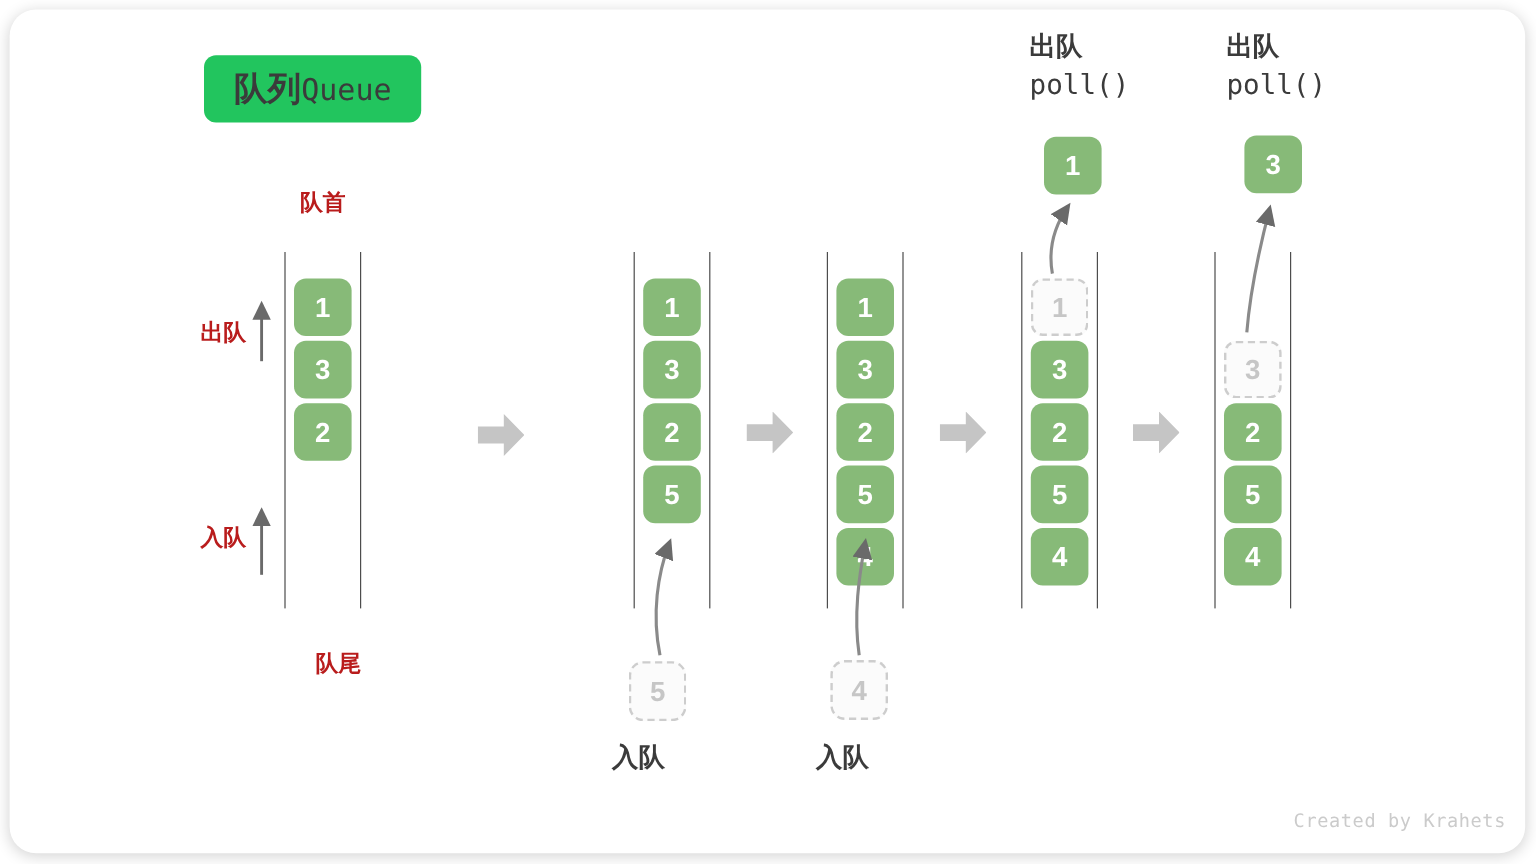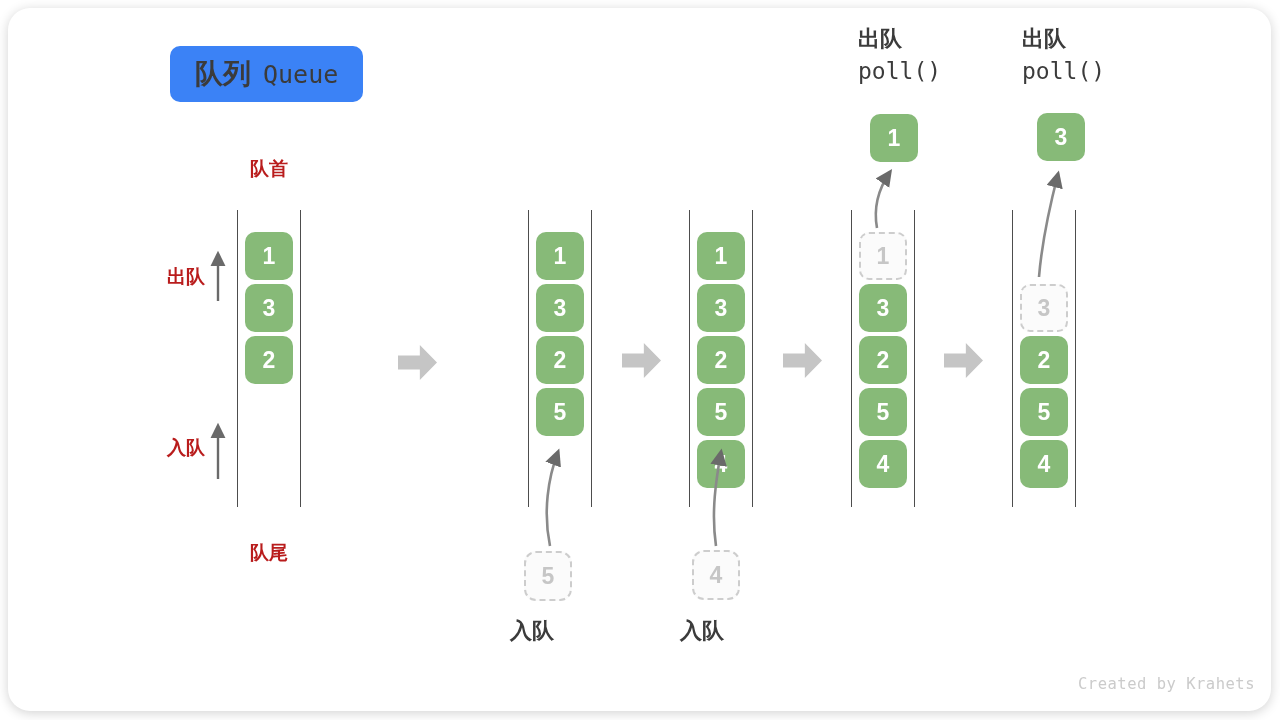--- a/index.html
+++ b/index.html
@@ -1,21 +1,21 @@
 <!DOCTYPE html>
 <html><head>
 <meta charset="utf-8">
 <style>
   html,body{margin:0;padding:0;width:1280px;height:720px;background:#ffffff;overflow:hidden;
     font-family:"Liberation Sans",sans-serif;}
   .canvas{position:absolute;inset:0;width:1280px;height:720px;}
   .card{position:absolute;left:8px;top:8px;width:1263px;height:703px;background:#ffffff;
     border-radius:22px;box-shadow:0 2px 12px rgba(0,0,0,0.18);}
   .title-box{position:absolute;left:170px;top:46px;height:56px;padding:0 25px;
-    background:#3b82f6;border-radius:10px;display:flex;align-items:center;gap:12px;
+    background:#22c55e;border-radius:10px;display:flex;align-items:center;
     color:#3b3b3b;}
   .title-zh{font-size:28px;font-weight:700;}
   .title-en{font-family:"DejaVu Sans Mono",monospace;font-size:25px;font-weight:500;}
   .side-label{position:absolute;font-size:19px;font-weight:700;color:#b91c1c;white-space:nowrap;}
   .queue{position:absolute;top:210px;width:64px;height:297px;box-sizing:border-box;
     border-left:1.5px solid #4d4d4d;border-right:1.5px solid #4d4d4d;}
   .slot{position:absolute;left:7px;width:48px;height:48px;border-radius:10px;
     display:flex;align-items:center;justify-content:center;
     font-size:23px;font-weight:700;box-sizing:border-box;}
   .slot.filled{background:#87ba78;color:#ffffff;}
@@ -40,21 +40,21 @@
 
 <div class="canvas">
   <div class="card"></div>
 
   <div class="title-box">
     <span class="title-zh">队列</span>
     <span class="title-en">Queue</span>
   </div>
 
   <div class="side-label" style="left:237px;top:156px;width:64px;text-align:center;">队首</div>
-  <div class="side-label" style="left:237px;top:540px;width:64px;text-align:center;">队尾</div>
+  <div class="side-label" style="left:237px;top:540px;width:64px;text-align:right;">队尾</div>
   <div class="side-label" style="left:167px;top:264px;">出队</div>
   <div class="side-label" style="left:167px;top:435px;">入队</div>
 
   <div id="queues-root">
       <div class="queue" style="left: 237px;">
         <div class="slot filled" style="top: 22px;">1</div>
         <div class="slot filled" style="top: 74px;">3</div>
         <div class="slot filled" style="top: 126px;">2</div>
       </div>
       <div class="queue" style="left: 528px;">

